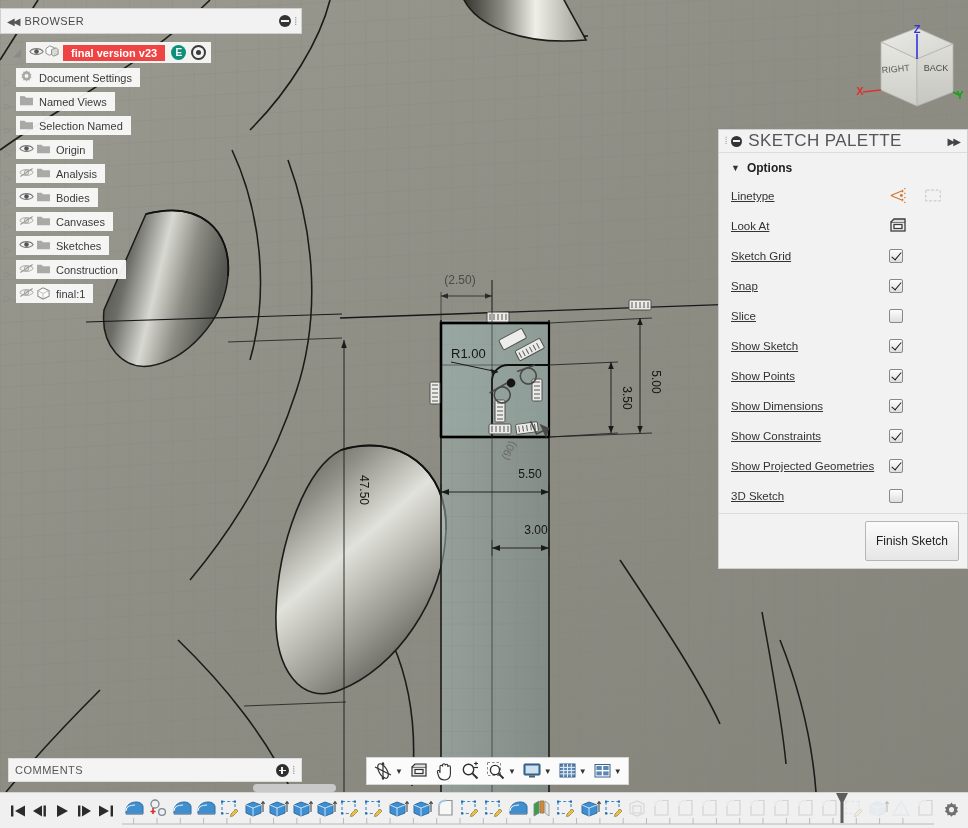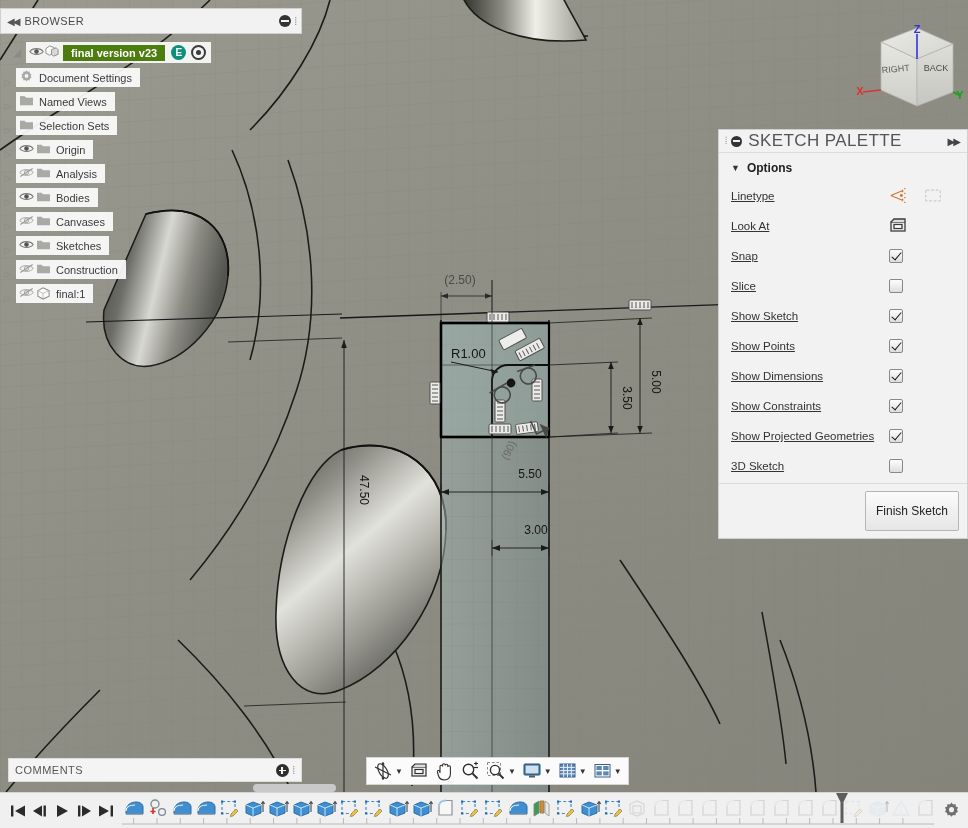--- a/index.html
+++ b/index.html
@@ -31,21 +31,21 @@
   .node{display:flex;align-items:flex-end;height:19px;margin-bottom:5px;font-size:11px;color:#3a3a3a;}
   .node .arrow{width:16px;flex:0 0 16px;text-align:center;color:#8a8a8a;font-size:9px;}
   .node .chip{display:flex;align-items:center;background:rgba(252,252,252,.93);height:19px;padding:0 8px 0 3px;}
   .node .eye{width:17px;flex:0 0 17px;display:inline-block;}
   .node .ficon{width:17px;flex:0 0 17px;display:inline-block;margin-right:3px;}
   .node .lbl{white-space:nowrap;}
 
   .root-node{display:flex;align-items:center;height:21px;margin-bottom:5px;font-size:11px;}
   .root-node .rarrow{width:26px;flex:0 0 26px;text-align:right;padding-right:5px;color:#8a8a8a;font-size:10px;box-sizing:border-box;}
   .root-chip{display:flex;align-items:center;background:rgba(250,250,250,.93);height:21px;padding:0 3px;}
-  .root-chip .name{background:#4d7c0f;color:#fff;font-weight:bold;font-size:11px;padding:2px 8px;margin:0 3px;}
+  .root-chip .name{background:#ef4444;color:#fff;font-weight:bold;font-size:11px;padding:2px 8px;margin:0 3px;}
   .badge-e{width:15px;height:15px;border-radius:50%;background:#0d8f7a;color:#fff;font-size:10px;font-weight:bold;
            display:flex;align-items:center;justify-content:center;margin:0 3px;}
   .badge-tgt{width:15px;height:15px;border-radius:50%;border:2px solid #3a3a3a;box-sizing:border-box;
              display:flex;align-items:center;justify-content:center;margin:0 2px;}
   .badge-tgt i{width:5px;height:5px;border-radius:50%;background:#3a3a3a;display:block;}
 
   
   #comments{position:absolute;left:8px;top:758px;width:294px;height:24px;background:#f4f4f4;
             border:1px solid #dcdcdc;box-sizing:border-box;display:flex;align-items:center;padding:0 6px;}
   #comments .ctitle{font-size:11px;color:#555;letter-spacing:.5px;flex:1;}
@@ -424,21 +424,21 @@
       </div>
 
       <div class="node">
         <span class="arrow">▷</span>
         <span class="chip">
           <span class="ficon">
             <svg width="15" height="13" viewBox="0 0 16 14">
                 <path d="M1 3 L6 3 L7.4 4.6 L15 4.6 L15 12 L1 12 Z" fill="#a9a9a6"></path>
               </svg>
           </span>
-          <span class="lbl">Selection Sets</span>
+          <span class="lbl">Selection Named</span>
         </span>
       </div>
 
       <div class="node">
         <span class="arrow">▷</span>
         <span class="chip">
           <span class="eye">
             <svg width="15" height="11" viewBox="0 0 17 12">
                 <path d="M1 6 C4 1.6 13 1.6 16 6 C13 10.4 4 10.4 1 6Z" fill="none" stroke="#7a7a78" stroke-width="1.3"></path>
                 <circle cx="8.5" cy="6" r="2.6" fill="#555"></circle>
@@ -613,20 +613,26 @@
           <span>
             <svg width="18" height="17" viewBox="0 0 18 17" fill="none" stroke="#3c3c3c" stroke-width="1.3">
               <rect x="2" y="5" width="14" height="9" fill="#eee"></rect>
               <path d="M2 5 L5 2 L16 2 L16 5" fill="#ddd"></path>
               <rect x="5" y="7.5" width="8" height="4" fill="#fff"></rect>
             </svg>
           </span>
         </span>
       </div>
 
+      <div class="pal-row">
+        <span class="plabel">Sketch Grid</span>
+        <span class="pctl">
+            <span class="cbox on"></span>
+          </span>
+      </div>
 
       <div class="pal-row">
         <span class="plabel">Snap</span>
         <span class="pctl">
             <span class="cbox on"></span>
           </span>
       </div>
 
       <div class="pal-row">
         <span class="plabel">Slice</span>

